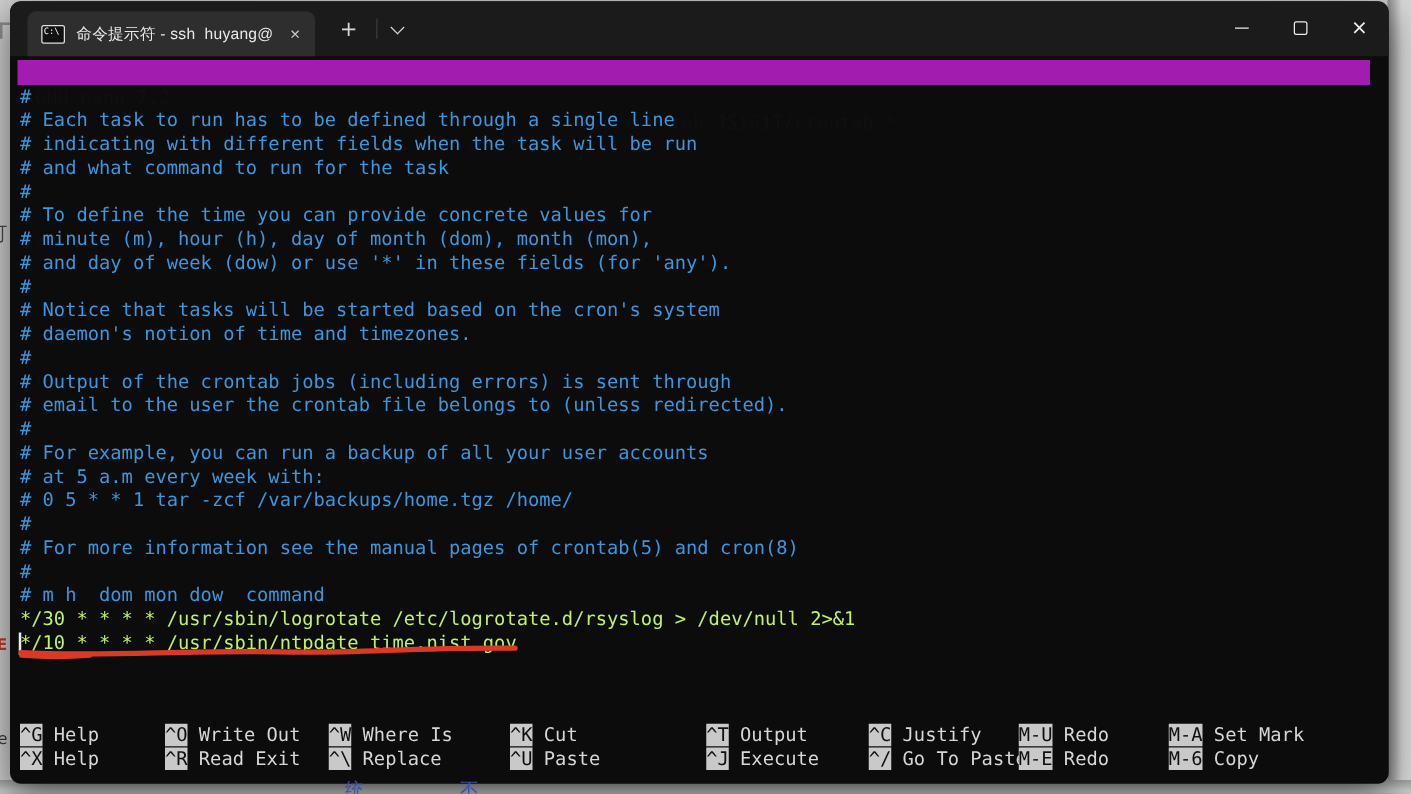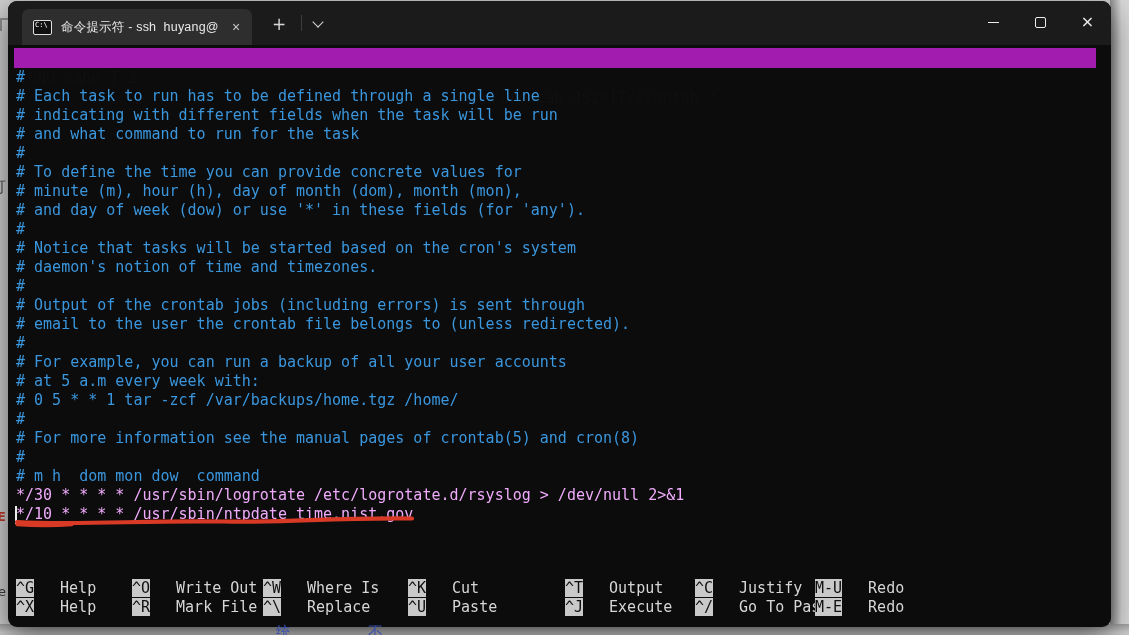--- a/index.html
+++ b/index.html
@@ -54,40 +54,40 @@
 
   
   .nano-header{position:absolute;left:6px;top:47px;width:1082px;height:20px;
     background:#a21caf;color:#101010;font-size:15px;line-height:20px;white-space:pre}
   .nano-version{position:absolute;left:14px}
   .nano-file{position:absolute;left:441px}
 
   .editor{position:absolute;left:8px;top:67px;font-size:15px;line-height:19px;white-space:pre}
   .line{height:19px}
   .line.comment{color:#3a96dd}
-  .line.cron{color:#f0abfc}
+  .line.cron{color:#bef264}
 
   .cursor{position:absolute;left:7px;top:505px;width:2px;height:18px;background:#ededed}
 
   .underline-svg{position:absolute;left:0;top:508px;pointer-events:none}
 
   .footer{position:absolute;left:0;top:578px;width:100%;height:40px;
     font-size:15px;line-height:19px}
   .fcol{position:absolute;white-space:pre}
   .fcol:nth-child(1){left:8px}
   .fcol:nth-child(2){left:124px}
   .fcol:nth-child(3){left:255px}
   .fcol:nth-child(4){left:400px}
   .fcol:nth-child(5){left:557px}
   .fcol:nth-child(6){left:687px}
   .fcol:nth-child(7){left:807px}
   .fcol:nth-child(8){left:927px}
   .fcell{height:19px}
   .fkey{background:#c9c9c9;color:#101010}
-  .flabel{color:#d6d6d6;margin-left:26px}
+  .flabel{color:#d6d6d6;margin-left:9px}
 </style>
 </head>
 <body>
 
 <div class="bg-left"></div>
 <div class="bg-right"></div>
 <div class="bg-bottom"></div>
 <div class="frag frag-corner"></div>
 <div class="frag frag-mid">可</div>
 <div class="frag frag-red">E</div>
@@ -134,21 +134,22 @@
 
   <div class="cursor"></div>
 
   <svg class="underline-svg" width="420" height="22" viewBox="0 0 420 22">
     <path d="M 9 13 C 70 16.5, 140 11, 215 12.5 C 280 14, 322 8.5, 404 9.5" fill="none" stroke="#d93a26" stroke-width="4.2" stroke-linecap="round"></path>
     <path d="M 9 15.5 C 28 17, 46 17, 64 15.5" fill="none" stroke="#d93a26" stroke-width="3.4" stroke-linecap="round"></path>
   </svg>
 
   <div class="footer">
       <div class="fcol"><div class="fcell"><span class="fkey">^G</span><span class="flabel">Help</span></div><div class="fcell"><span class="fkey">^X</span><span class="flabel">Help</span></div></div>
-      <div class="fcol"><div class="fcell"><span class="fkey">^O</span><span class="flabel">Write Out</span></div><div class="fcell"><span class="fkey">^R</span><span class="flabel">Mark File</span></div></div>
+      <div class="fcol"><div class="fcell"><span class="fkey">^O</span><span class="flabel">Write Out</span></div><div class="fcell"><span class="fkey">^R</span><span class="flabel">Read Exit</span></div></div>
       <div class="fcol"><div class="fcell"><span class="fkey">^W</span><span class="flabel">Where Is</span></div><div class="fcell"><span class="fkey">^\</span><span class="flabel">Replace</span></div></div>
       <div class="fcol"><div class="fcell"><span class="fkey">^K</span><span class="flabel">Cut</span></div><div class="fcell"><span class="fkey">^U</span><span class="flabel">Paste</span></div></div>
       <div class="fcol"><div class="fcell"><span class="fkey">^T</span><span class="flabel">Output</span></div><div class="fcell"><span class="fkey">^J</span><span class="flabel">Execute</span></div></div>
       <div class="fcol"><div class="fcell"><span class="fkey">^C</span><span class="flabel">Justify</span></div><div class="fcell"><span class="fkey">^/</span><span class="flabel">Go To Paste</span></div></div>
       <div class="fcol"><div class="fcell"><span class="fkey">M-U</span><span class="flabel">Redo</span></div><div class="fcell"><span class="fkey">M-E</span><span class="flabel">Redo</span></div></div>
+      <div class="fcol"><div class="fcell"><span class="fkey">M-A</span><span class="flabel">Set Mark</span></div><div class="fcell"><span class="fkey">M-6</span><span class="flabel">Copy</span></div></div>
     </div>
 
 </div>
 
 </body></html>

